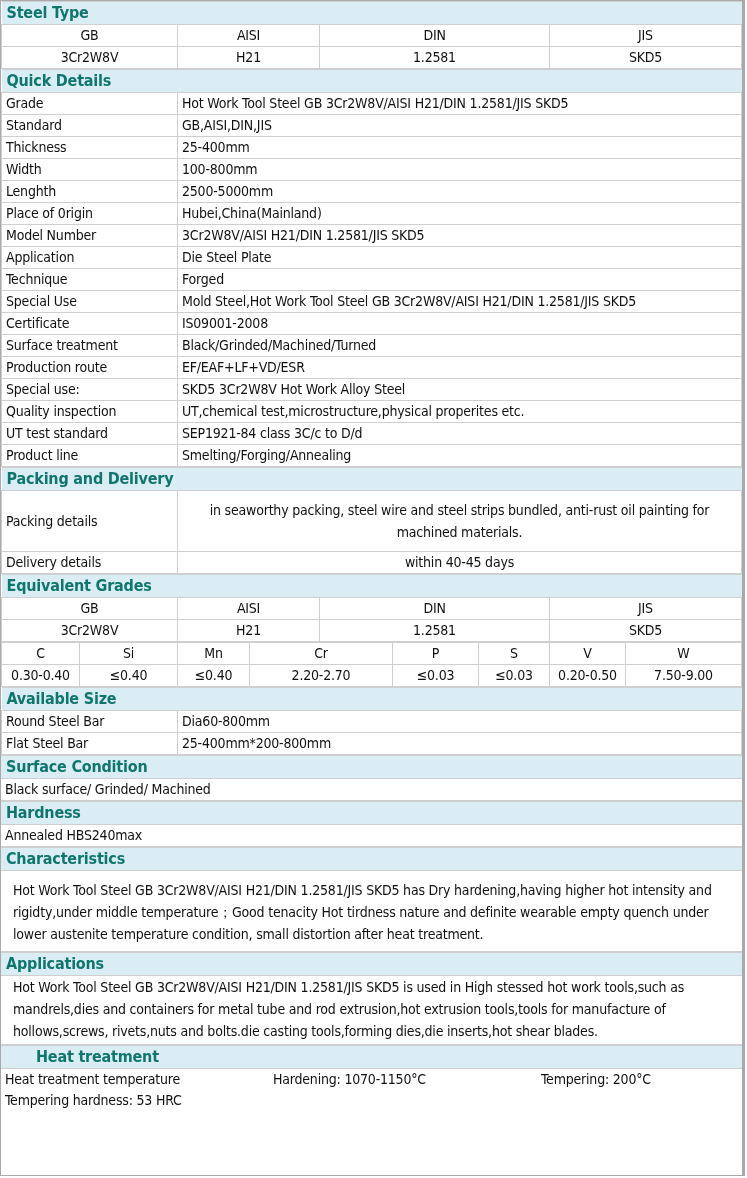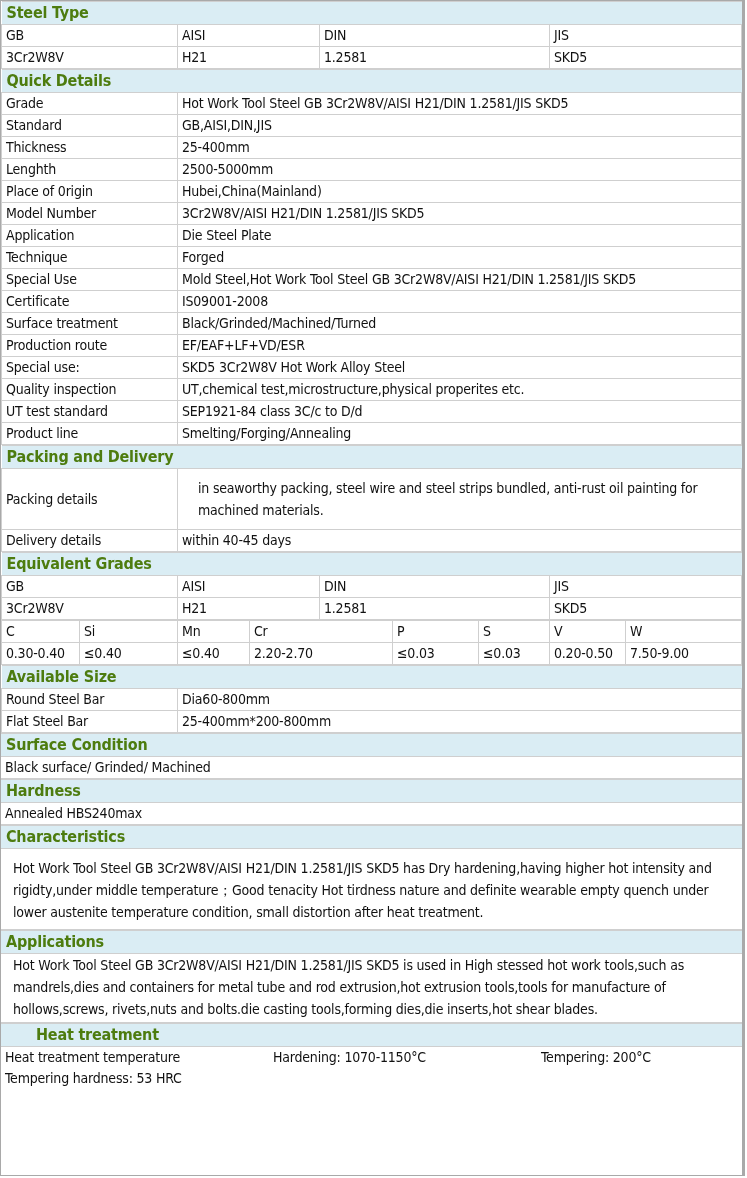--- a/index.html
+++ b/index.html
@@ -11,23 +11,23 @@
   .sheet {
     position: absolute; left: 0; top: 0; width: 745px; height: 1176px;
     border: 1px solid #a9a9a9; border-right: 3px solid #a9a9a9; box-sizing: border-box;
     background: #fff;
   }
   table { border-collapse: collapse; width: 100%; table-layout: fixed; }
   td {
     border: 1px solid #cfcfcf; padding: 0 4px; height: 21px; line-height: 21px;
     white-space: nowrap; overflow: hidden; font-size: 14px; letter-spacing: -0.2px;
   }
-  td.c { }
+  td.c { text-align: center; }
   tr.sec td {
-    background: #daedf4; color: #4d7c0f; font-weight: bold; font-size: 16px;
+    background: #daedf4; color: #0f766e; font-weight: bold; font-size: 16px;
     height: 22px; line-height: 22px; padding: 0 5px; border-left: none; border-right: none;
   }
   tr.sec td.indent { padding-left: 35px; }
   td.wrap { white-space: normal; line-height: 22px; }
   td.para { white-space: normal; line-height: 22px; padding: 2px 12px; }
   .ht td { border: none; }
 </style>
 </head>
 <body>
 
@@ -74,20 +74,24 @@
         </tr>
     <tr>
           <td>Standard</td>
           <td>GB,AISI,DIN,JIS</td>
         </tr>
     <tr>
           <td>Thickness</td>
           <td>25-400mm</td>
         </tr>
     <tr>
+          <td>Width</td>
+          <td>100-800mm</td>
+        </tr>
+    <tr>
           <td>Lenghth</td>
           <td>2500-5000mm</td>
         </tr>
     <tr>
           <td>Place of 0rigin</td>
           <td>Hubei,China(Mainland)</td>
         </tr>
     <tr>
           <td>Model Number</td>
           <td>3Cr2W8V/AISI H21/DIN 1.2581/JIS SKD5</td>

